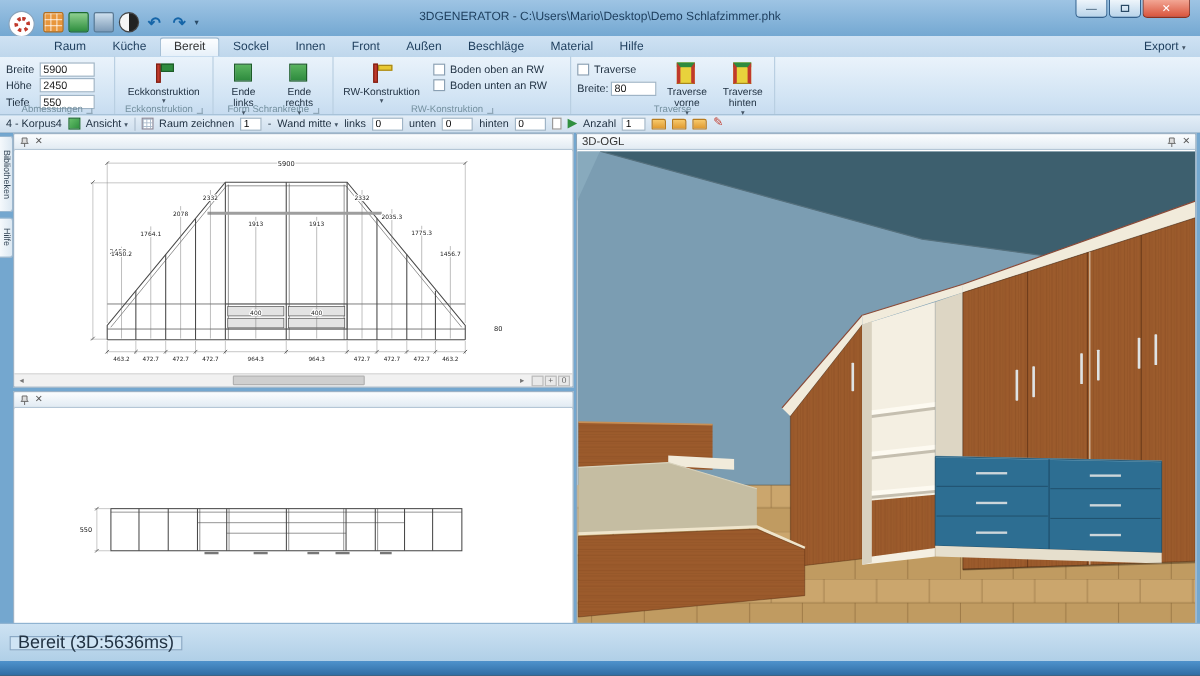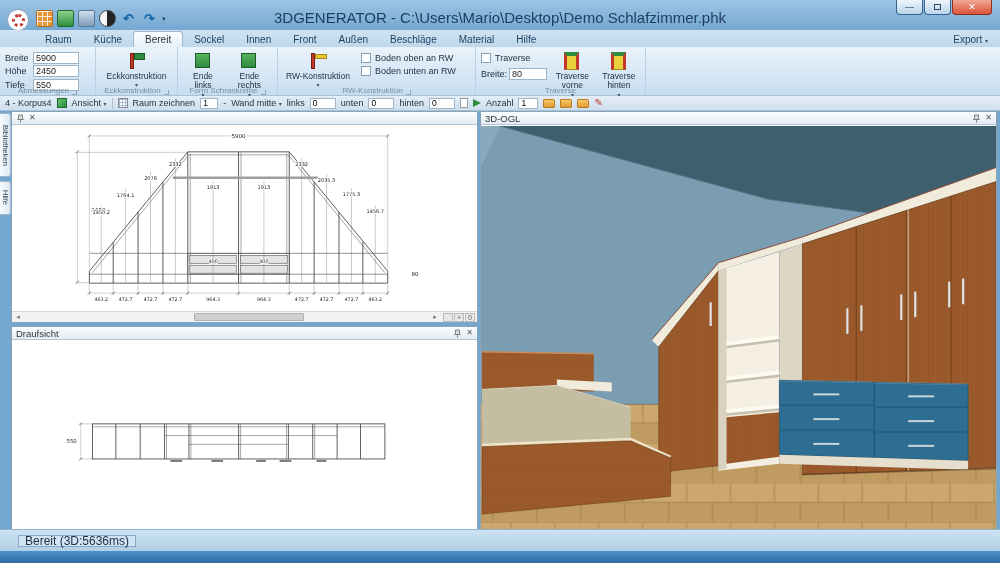--- a/index.html
+++ b/index.html
@@ -10,21 +10,21 @@
   .app-logo{position:absolute;left:7px;top:9px;width:22px;height:22px;border-radius:50%;background:#fff;border:1px solid #8aa4bc;display:flex;align-items:center;justify-content:center}
   .app-logo i{display:block;width:13px;height:13px;border:3px dotted #c0392b;border-radius:50%}
   .qat{position:absolute;left:36px;top:10px;display:flex;gap:4px;align-items:center}
   .qi{width:17px;height:17px;border-radius:2px;display:flex;align-items:center;justify-content:center;font-size:12px}
   .qi.grid{background:#e8963c;background-image:linear-gradient(rgba(255,255,255,.8) 1px,transparent 1px),linear-gradient(90deg,rgba(255,255,255,.8) 1px,transparent 1px);background-size:5px 5px;border:1px solid #b06c1c}
   .qi.folder{background:linear-gradient(#8fd08f,#2f8f3f);border:1px solid #1d6b2c}
   .qi.save{background:linear-gradient(#cfe0ee,#7e9cb8);border:1px solid #5b7document;border:1px solid #5b7a94}
   .qi.yin{border-radius:50%;background:linear-gradient(90deg,#f5f5f5 50%,#222 50%);border:1px solid #444}
   .qi.undo,.qi.redo{color:#1565a8;font-weight:bold;font-size:13px}
   .qat .more{font-size:7px;color:#2a4a66}
-  .title{position:absolute;left:200px;right:200px;top:9px;text-align:center;font-size:15px;color:#1d3d5c;white-space:nowrap;overflow:hidden}
+  .title{position:absolute;left:200px;right:200px;top:9px;text-align:center;font-size:10px;color:#1d3d5c;white-space:nowrap;overflow:hidden}
   .winbtns{position:absolute;right:8px;top:0;display:flex;gap:1px}
   .wb{width:27px;height:15px;border:1px solid #35618c;border-top:none;background:linear-gradient(#eef5fb,#b9d4ea);border-radius:0 0 4px 4px;font-size:9px;color:#2a4a66;display:flex;align-items:center;justify-content:center}
   .wb .mx{width:7px;height:6px;border:1px solid #2a4a66;display:block}
   .wb.close{width:40px;background:linear-gradient(#f2a694,#d9543c);color:#fff;border-color:#8c2f1d}
   
   .tabsrow{position:absolute;top:30px;left:0;right:0;height:17px;background:linear-gradient(#cfe2f3,#bfd7ec);display:flex;align-items:flex-end;padding-left:34px}
   .rtab{padding:2px 11px 2px 11px;font-size:10px;color:#1d3d5c;white-space:nowrap}
   .rtab.active{background:linear-gradient(#fdfeff,#e6f0f9);border:1px solid #9db8cf;border-bottom:none;border-radius:3px 3px 0 0;color:#333}
   .export{margin-left:auto;margin-right:12px;font-size:10px;color:#1d3d5c;padding-bottom:2px;white-space:nowrap}
   
@@ -73,21 +73,21 @@
   .pc-top{position:absolute;top:14px;bottom:1px;left:0;right:0;overflow:hidden;background:#fff}
   .pc-3d{position:absolute;top:14px;bottom:1px;left:0;right:0;overflow:hidden}
   .hscroll{position:absolute;left:0;right:0;bottom:0;height:11px;background:#f1f1f1;border-top:1px solid #d8d8d8;display:flex;align-items:center}
   .sarr{width:12px;text-align:center;font-size:7px;color:#777;flex:0 0 auto}
   .strack{position:relative;flex:1;height:100%}
   .sthumb{position:absolute;left:42%;top:1px;width:110px;height:8px;background:#cfcfcf;border:1px solid #b2b2b2;border-radius:1px}
   .szoom{display:flex;gap:1px;padding:0 2px;flex:0 0 auto}
   .szoom i{width:10px;height:9px;border:1px solid #bbb;background:#e9e9e9;font-style:normal;font-size:7px;color:#666;display:flex;align-items:center;justify-content:center}
   svg text{font-family:"DejaVu Sans",sans-serif}
   
-  .status{position:absolute;left:0;right:0;bottom:12px;height:22px;background:linear-gradient(#cde2f2,#b0cfe7);border-top:1px solid #8fb3d1;display:flex;align-items:center;padding-left:18px;font-size:12px;color:#234}
+  .status{position:absolute;left:0;right:0;bottom:12px;height:32px;background:linear-gradient(#cde2f2,#b0cfe7);border-top:1px solid #8fb3d1;display:flex;align-items:center;padding-left:8px;font-size:15px;color:#234}
   .stbox{border:1px solid #8aa8c4;background:#cfe4f4;padding:0 6px;height:12px;display:flex;align-items:center;white-space:nowrap}
   .bframe{position:absolute;left:0;right:0;bottom:0;height:12px;background:linear-gradient(#4e92cc,#2f6ca3)}
 </style>
 </head>
 <body>
 
 <div class="screen">
 
   <div class="titlebar">
     <div class="app-logo">
@@ -353,21 +353,20 @@
           <span class="szoom">
             <i></i>
             <i>+</i>
             <i>0</i>
           </span>
         </div>
       </div>
 
       <div class="panel panel-top">
         <div class="phead">
-          <span class="ptitle">Draufsicht</span>
           <svg width="9" height="9">
               <path d="M2.5,1h4v3.5l1,1h-6l1,-1z M4.5,5.5v3" stroke="#666" fill="#ddd" stroke-width="0.8"></path>
             </svg>
           <span class="px">✕</span>
         </div>
         <div class="pc-top">
           <svg viewBox="0 0 452 199" width="100%" height="100%" preserveAspectRatio="xMidYMid meet">
             <g fill="none" stroke="#4a4a4a" stroke-width="0.9">
               <rect x="70" y="85" width="300" height="36"></rect>
               <line x1="70" y1="88" x2="370" y2="88" stroke-width="0.5"></line>

